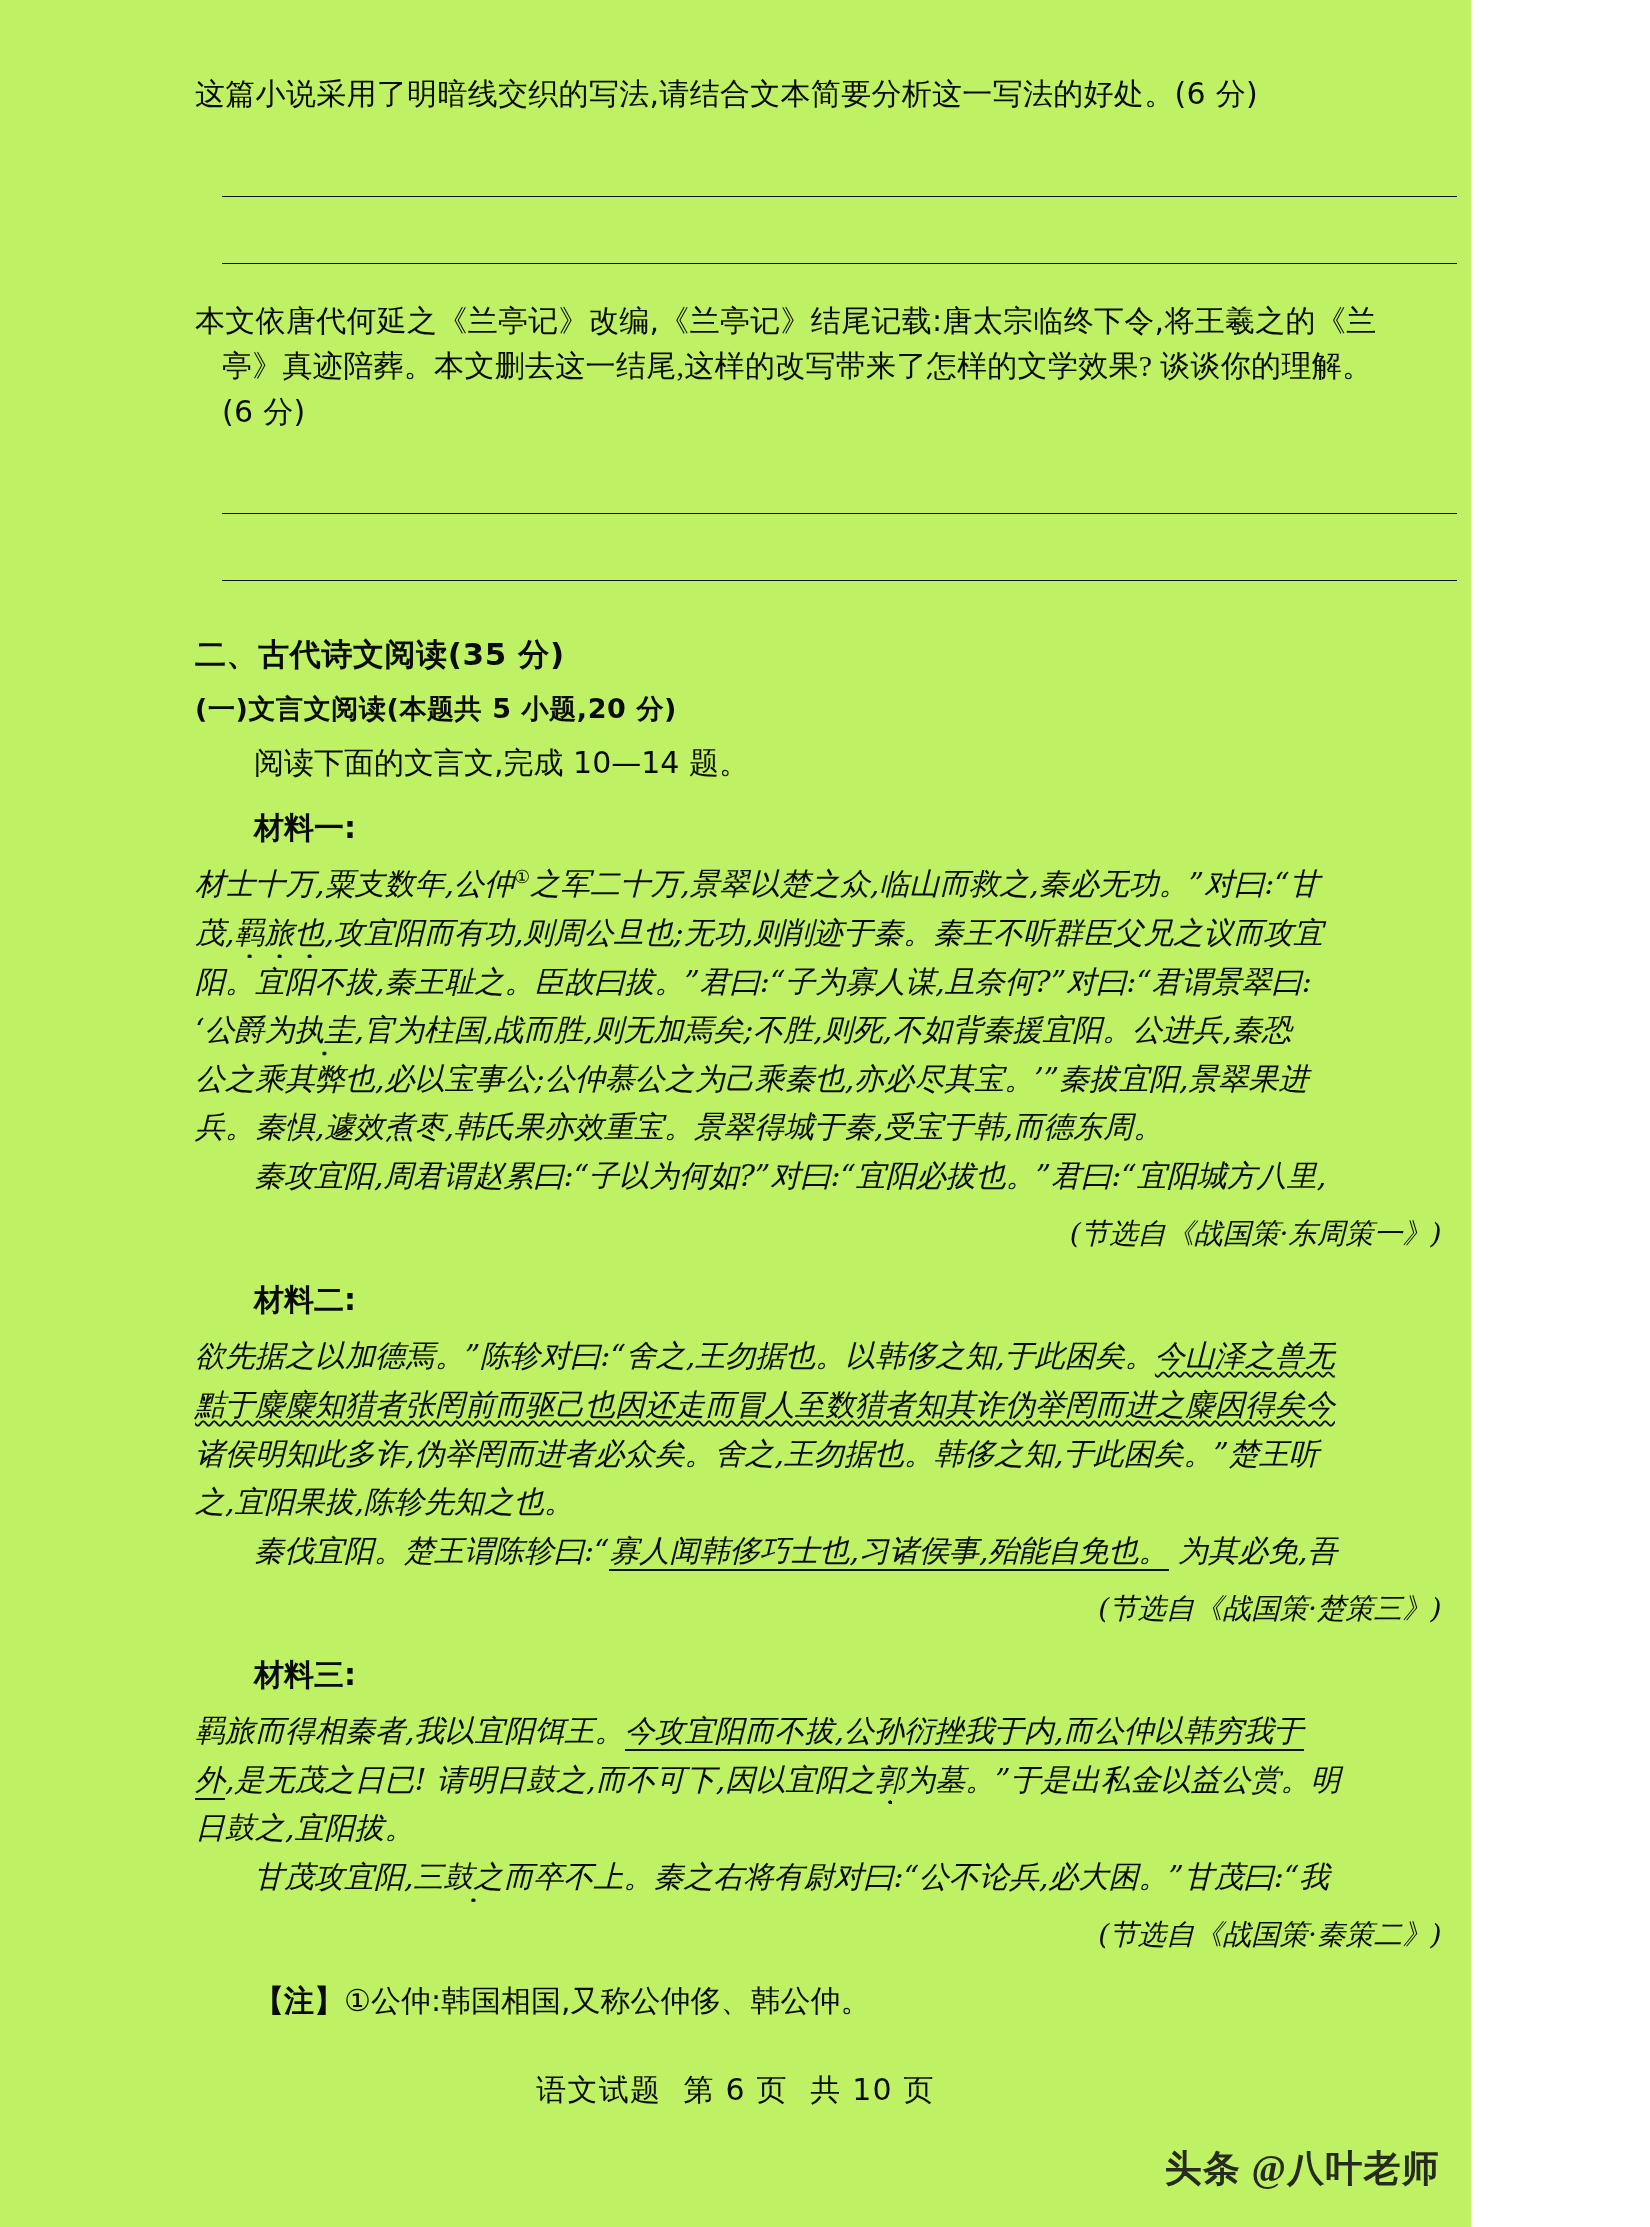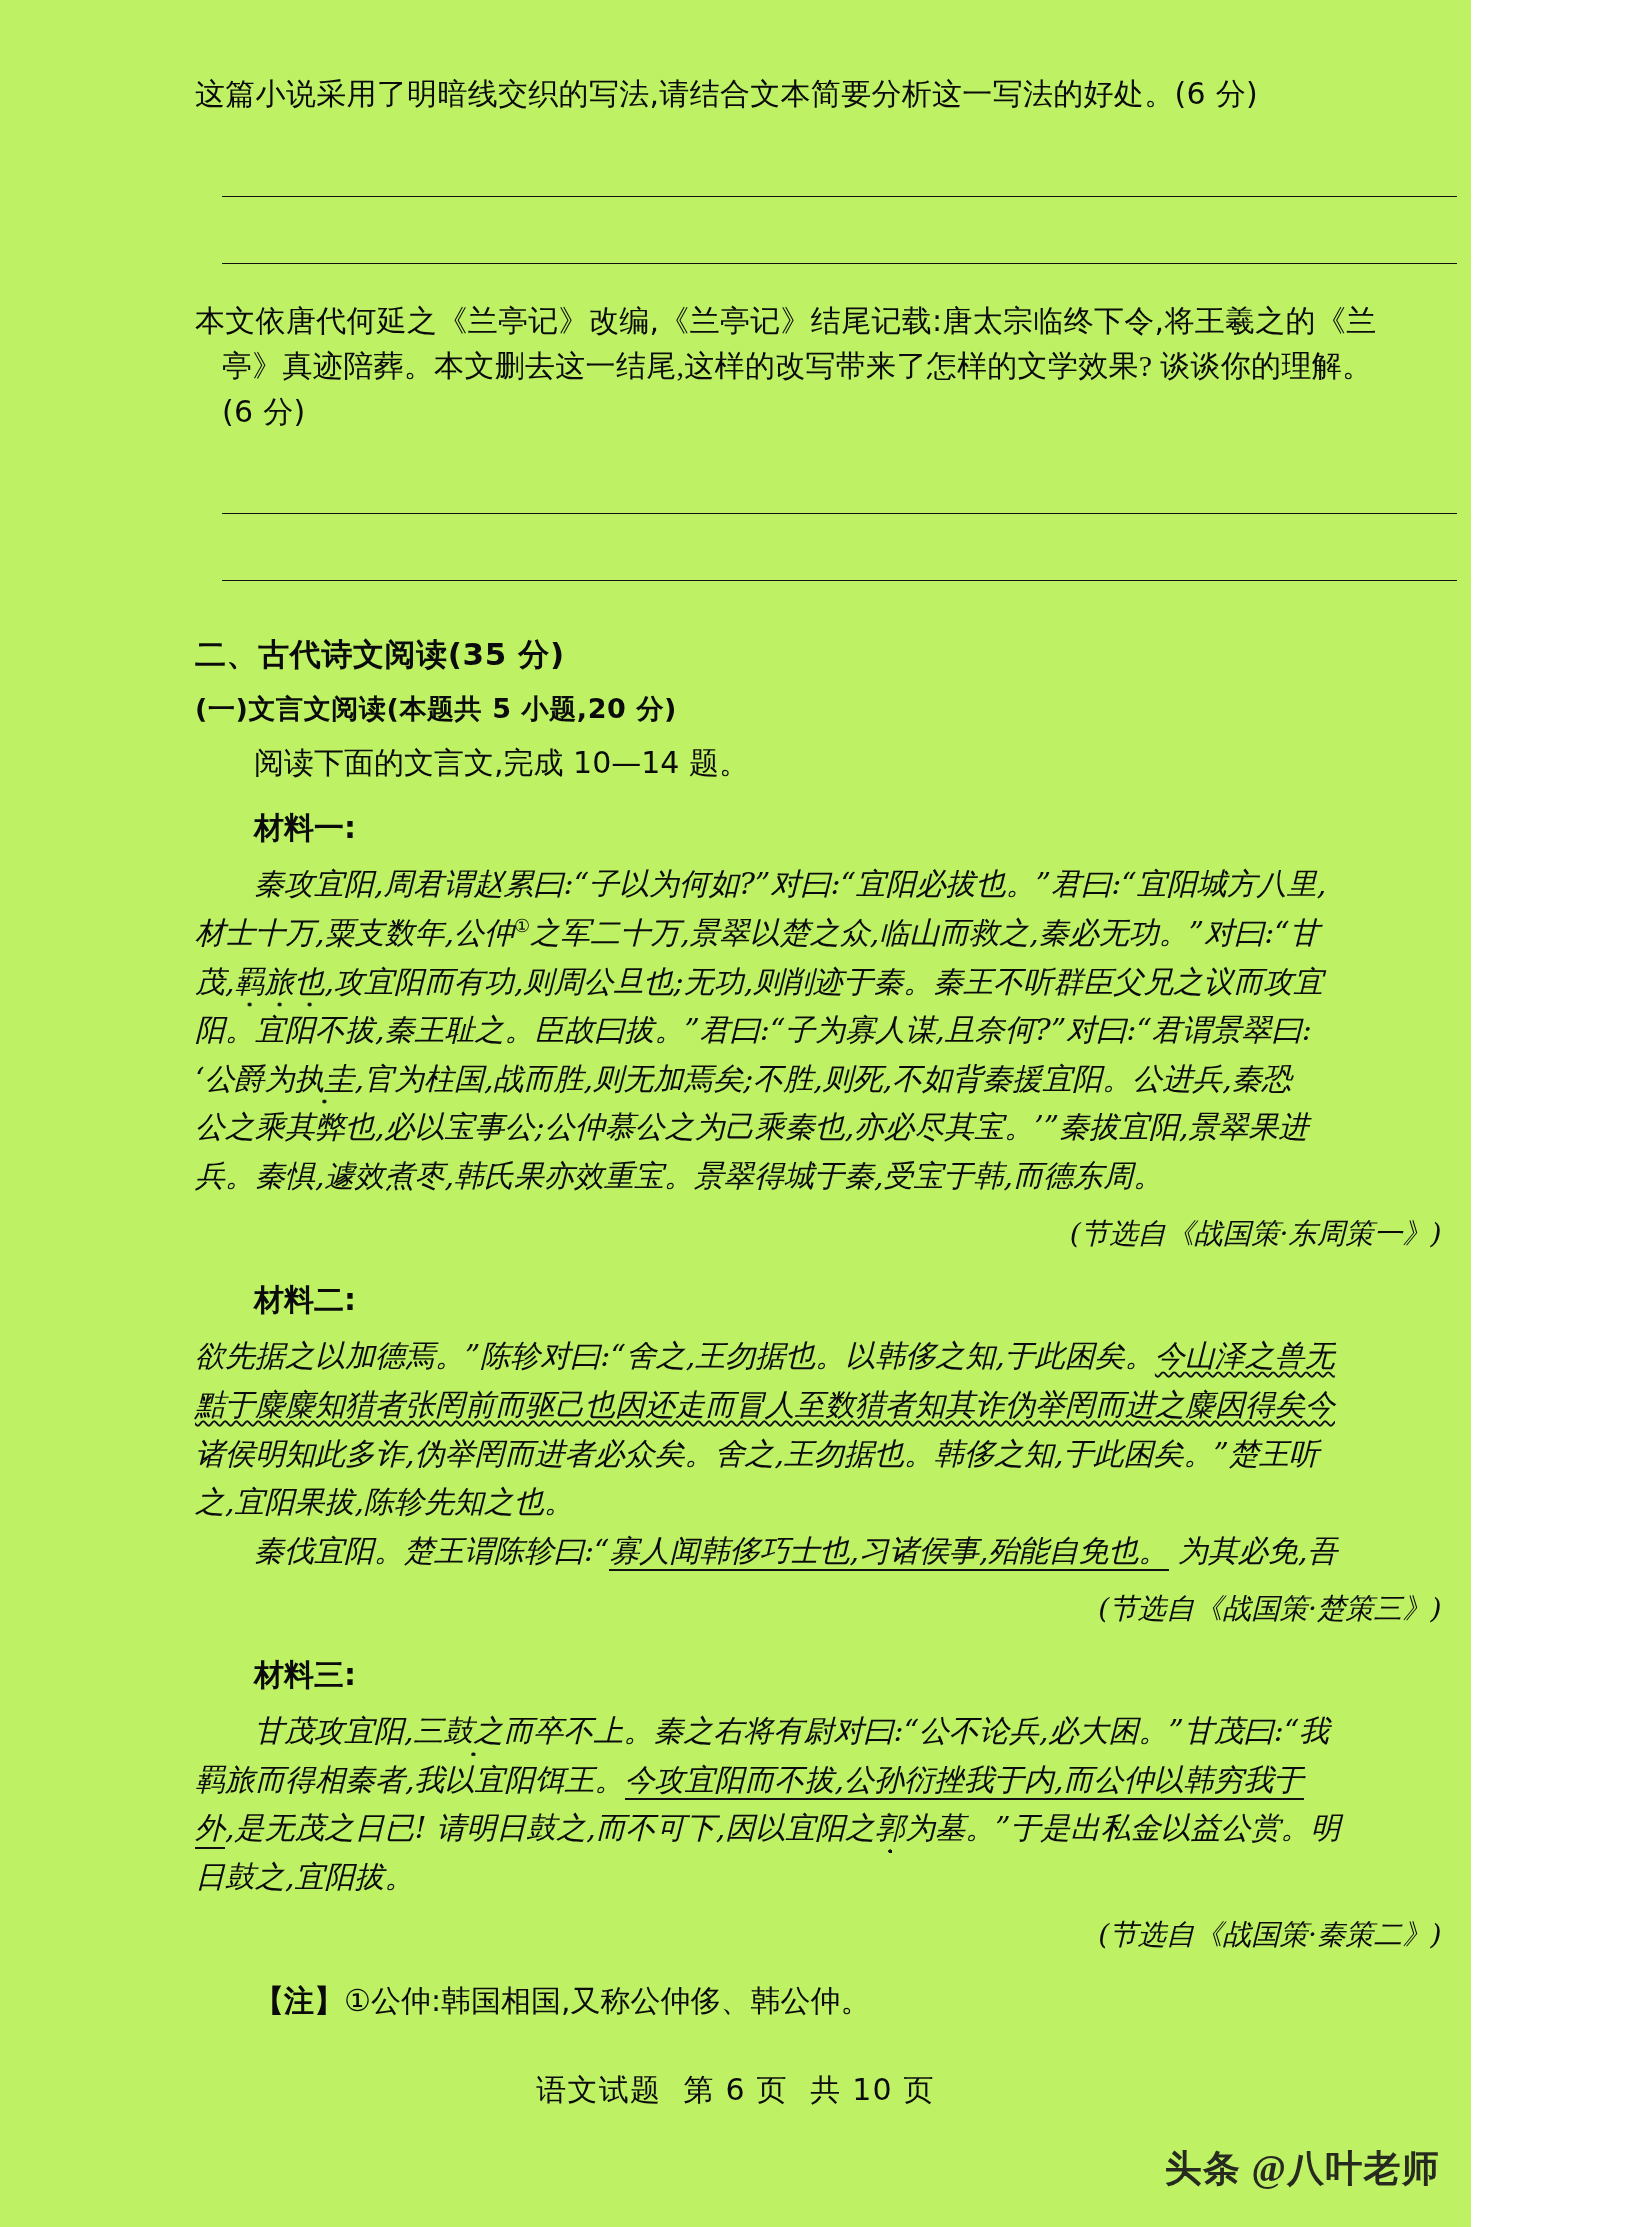--- a/index.html
+++ b/index.html
@@ -211,31 +211,31 @@
     <div class="sec-head">二、古代诗文阅读(35 分)</div>
     <div class="spacer-xs"></div>
     <div class="sub-head">(一)文言文阅读(本题共 5 小题,20 分)</div>
     <div class="spacer-xs"></div>
     <div class="instruction">阅读下面的文言文,完成 10—14 题。</div>
 
     <div class="spacer-s"></div>
 
     <div class="mat-label">材料一:</div>
     <div class="spacer-xs"></div>
-    <div class="classical">
-      <span>秦攻宜阳,周君谓赵累曰:“子以为何如?”对曰:“宜阳必拔也。”君曰:“宜阳城方八里,</span>
-    </div>
     <div class="classical noind" style="text-indent:0;">
       <span>材士十万,粟支数年,公仲<span class="sup-note">①</span>之军二十万,景翠以楚之众,临山而救之,秦必无功。”对曰:“甘</span><br>
       <span>茂,<span class="dotted-em">羁旅也</span>,攻宜阳而有功,则周公旦也;无功,则削迹于秦。秦王不听群臣父兄之议而攻宜</span><br>
       <span>阳。宜阳不拔,秦王耻之。臣故曰拔。”君曰:“子为寡人谋,且奈何?”对曰:“君谓景翠曰:</span><br>
       <span>‘公爵为<span class="dotted-em">执圭</span>,官为柱国,战而胜,则无加焉矣;不胜,则死,不如背秦援宜阳。公进兵,秦恐</span><br>
       <span>公之乘其弊也,必以宝事公;公仲慕公之为己乘秦也,亦必尽其宝。’”秦拔宜阳,景翠果进</span><br>
       <span>兵。秦惧,遽效煮枣,韩氏果亦效重宝。景翠得城于秦,受宝于韩,而德东周。</span>
     </div>
+    <div class="classical">
+      <span>秦攻宜阳,周君谓赵累曰:“子以为何如?”对曰:“宜阳必拔也。”君曰:“宜阳城方八里,</span>
+    </div>
     <div class="spacer-xs"></div>
     <div class="attrib">(节选自《战国策·东周策一》)</div>
 
     <div class="spacer-s"></div>
 
     <div class="mat-label">材料二:</div>
     <div class="spacer-xs"></div>
     <div class="classical noind" style="text-indent:0;">
       <span>欲先据之以加德焉。”陈轸对曰:“舍之,王勿据也。以韩侈之知,于此困矣。<span class="u-wave">今山泽之兽无</span></span><br>
       <span><span class="u-wave">黠于麋麋知猎者张罔前而驱己也因还走而冒人至数猎者知其诈伪举罔而进之麋因得矣今</span></span><br>
@@ -245,27 +245,27 @@
     <div class="classical">
       <span>秦伐宜阳。楚王谓陈轸曰:“<span class="u-solid">寡人闻韩侈巧士也,习诸侯事,殆能自免也。</span> 为其必免,吾</span>
     </div>
     <div class="spacer-xs"></div>
     <div class="attrib">(节选自《战国策·楚策三》)</div>
 
     <div class="spacer-s"></div>
 
     <div class="mat-label">材料三:</div>
     <div class="spacer-xs"></div>
-    <div class="classical">
-      <span>甘茂攻宜阳,三<span class="dotted-em">鼓之</span>而卒不上。秦之右将有尉对曰:“公不论兵,必大困。”甘茂曰:“我</span>
-    </div>
     <div class="classical noind" style="text-indent:0;">
       <span>羁旅而得相秦者,我以宜阳饵王。<span class="u-solid">今攻宜阳而不拔,公孙衍挫我于内,而公仲以韩穷我于</span></span><br>
       <span><span class="u-solid">外</span>,是无茂之日已! 请明日鼓之,而不可下,因以宜阳之<span class="dotted-em">郭</span>为墓。”于是出私金以益公赏。明</span><br>
       <span>日鼓之,宜阳拔。</span>
+    </div>
+    <div class="classical">
+      <span>甘茂攻宜阳,三<span class="dotted-em">鼓之</span>而卒不上。秦之右将有尉对曰:“公不论兵,必大困。”甘茂曰:“我</span>
     </div>
     <div class="spacer-xs"></div>
     <div class="attrib">(节选自《战国策·秦策二》)</div>
 
     <div class="spacer-s"></div>
 
     <div class="note">
       <b>【注】</b><span>①公仲:韩国相国,又称公仲侈、韩公仲。</span>
     </div>
 

